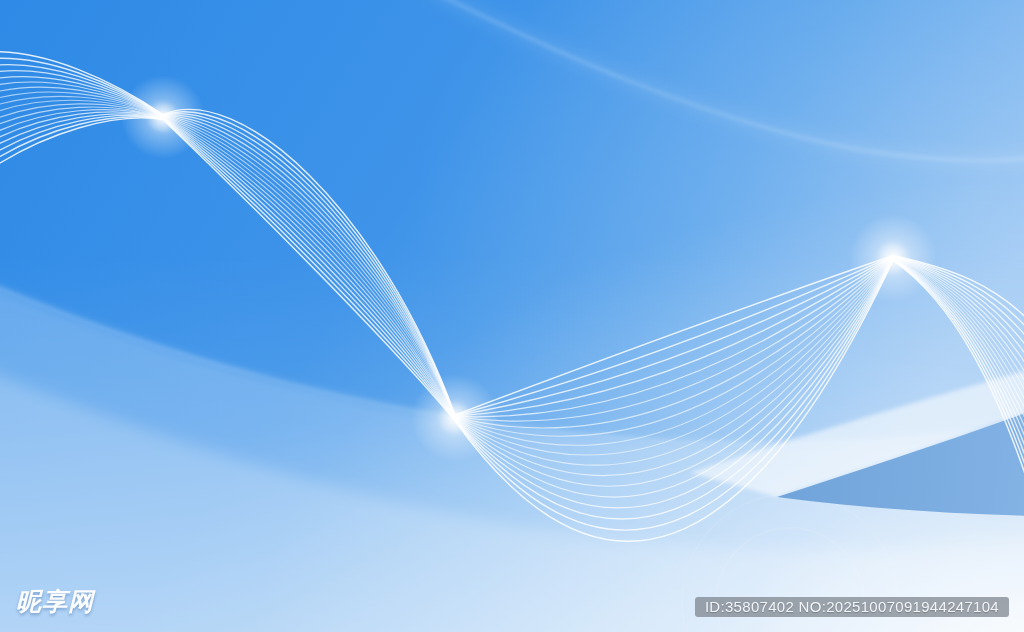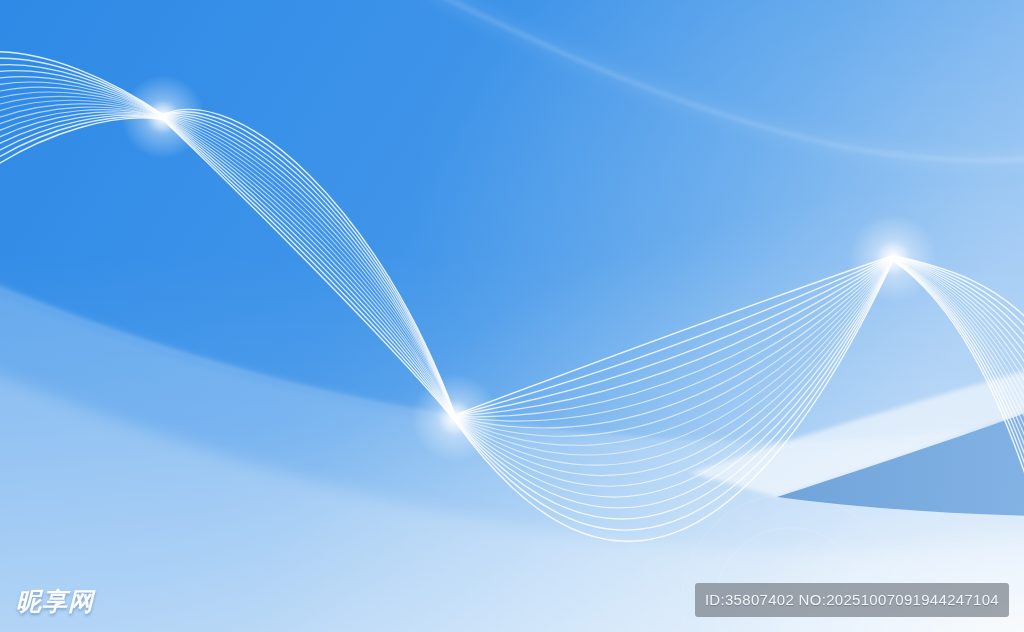--- a/index.html
+++ b/index.html
@@ -39,21 +39,21 @@
   }
   .watermark .site-url {
     font-size: 23px;
     font-weight: bold;
     font-style: italic;
     letter-spacing: 0.5px;
   }
   .id-badge {
     position: absolute;
     right: 15px; bottom: 15px;
-    height: 34px;
+    height: 20px;
     padding: 0 10px;
     background: rgba(124,130,138,0.72);
     border-radius: 3px;
     display: flex;
     align-items: center;
     z-index: 5;
   }
   .id-badge span {
     color: #f2f6fa;
     font-size: 15px;

